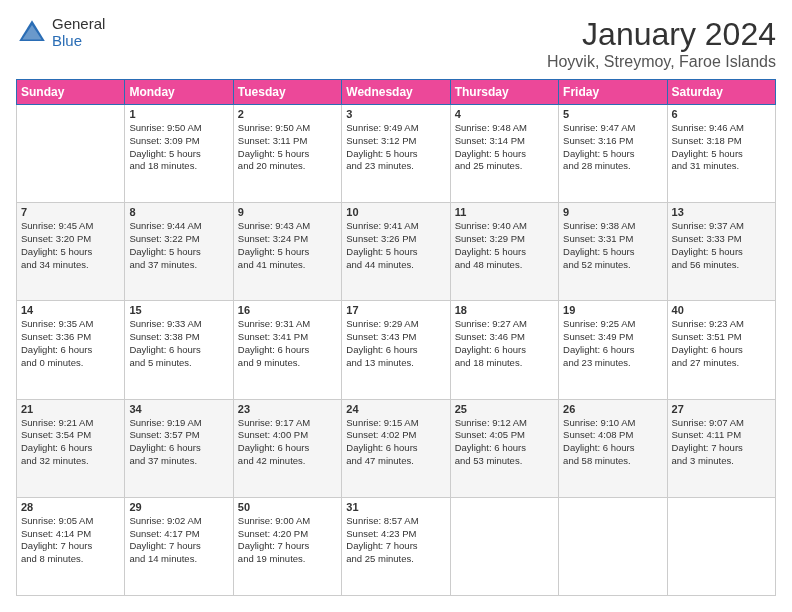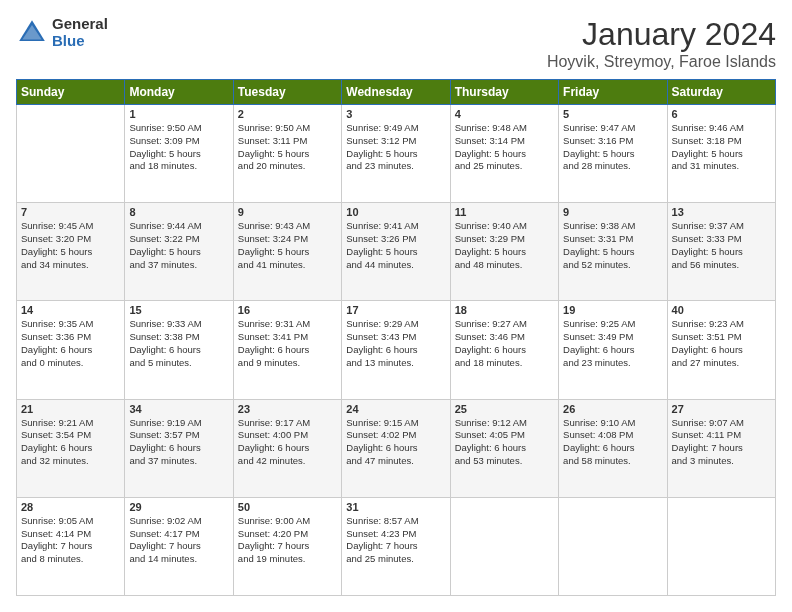--- a/index.html
+++ b/index.html
@@ -28,26 +28,26 @@
       align-items: center;
       gap: 4px;
     }
     .logo-text {
       display: flex;
       flex-direction: column;
       line-height: 1.1;
     }
     .logo-general {
       font-size: 15px;
-      font-weight: bold;
+      font-weight: normal;
       color: #333;
     }
     .logo-blue {
       font-size: 15px;
-      font-weight: bold;
+      font-weight: normal;
       color: #2a6db5;
     }
     .logo-icon {
       width: 32px;
       height: 32px;
     }
     .title-block {
       text-align: right;
       margin-left: 36px;
     }
@@ -60,21 +60,21 @@
       font-size: 16px;
       color: #555;
     }
     .calendar {
       flex: 1;
       border-collapse: collapse;
       width: 100%;
       font-size: 10.5px;
     }
     .calendar th {
-      background: #4d7c0f;
+      background: #ec4899;
       color: #fff;
       padding: 5px 4px;
       text-align: left;
       font-size: 12px;
       font-weight: bold;
       border: 1px solid #2a6db5;
     }
     .calendar td {
       border: 1px solid #ccc;
       vertical-align: top;

